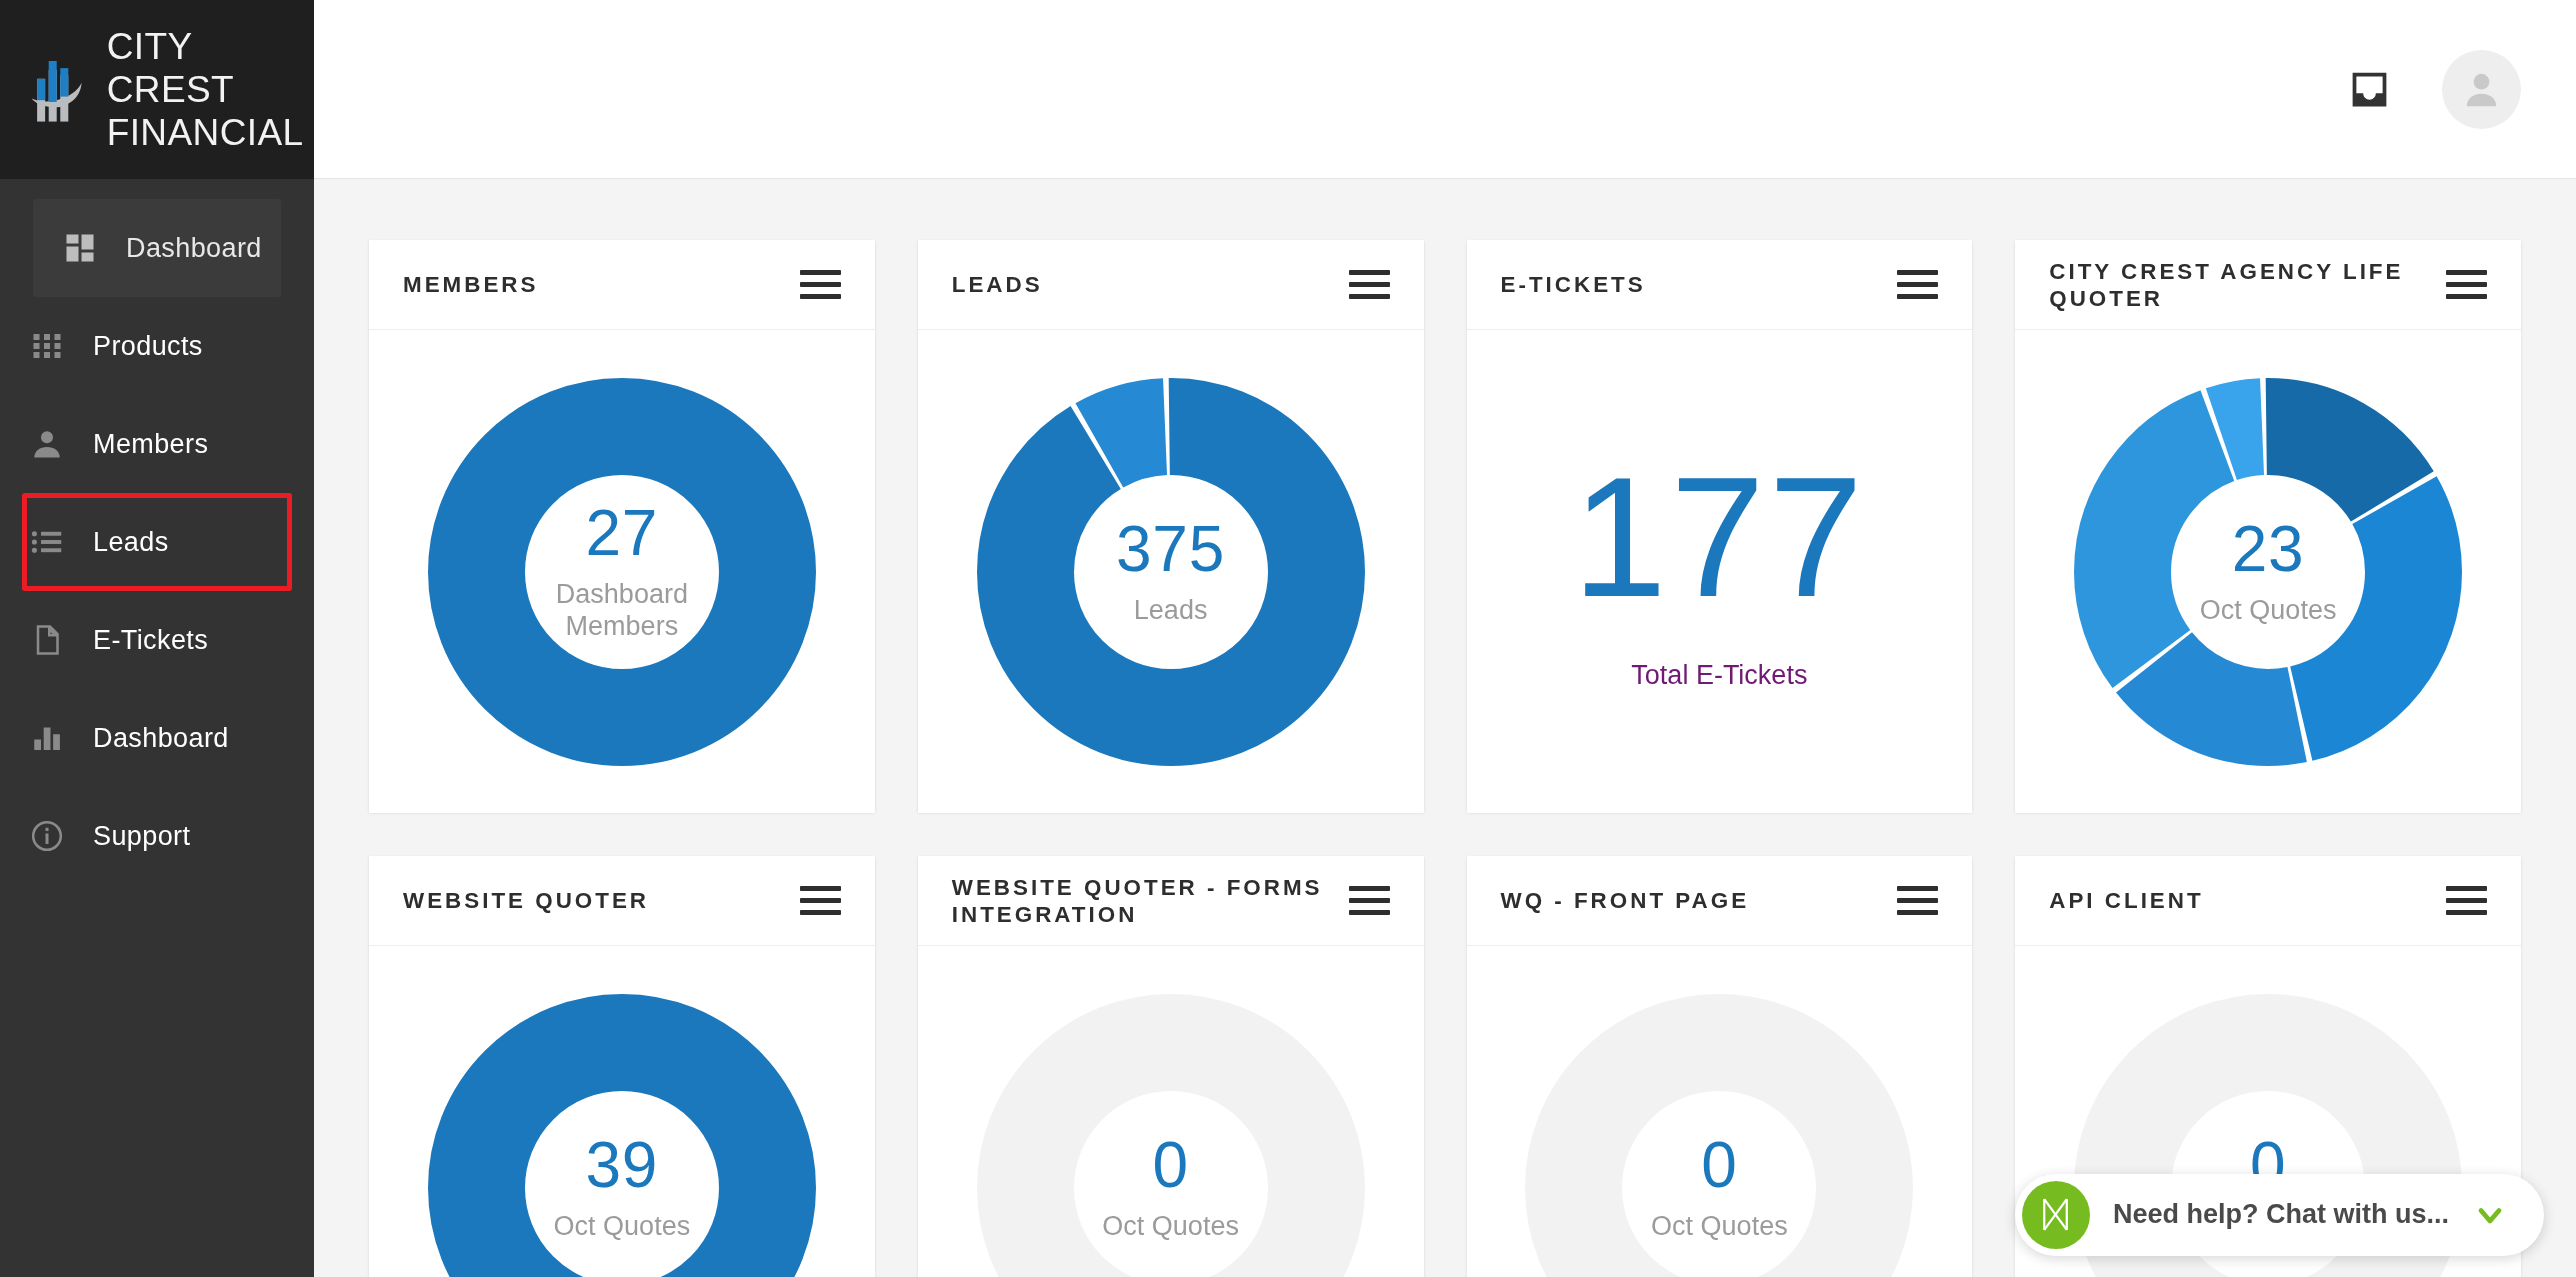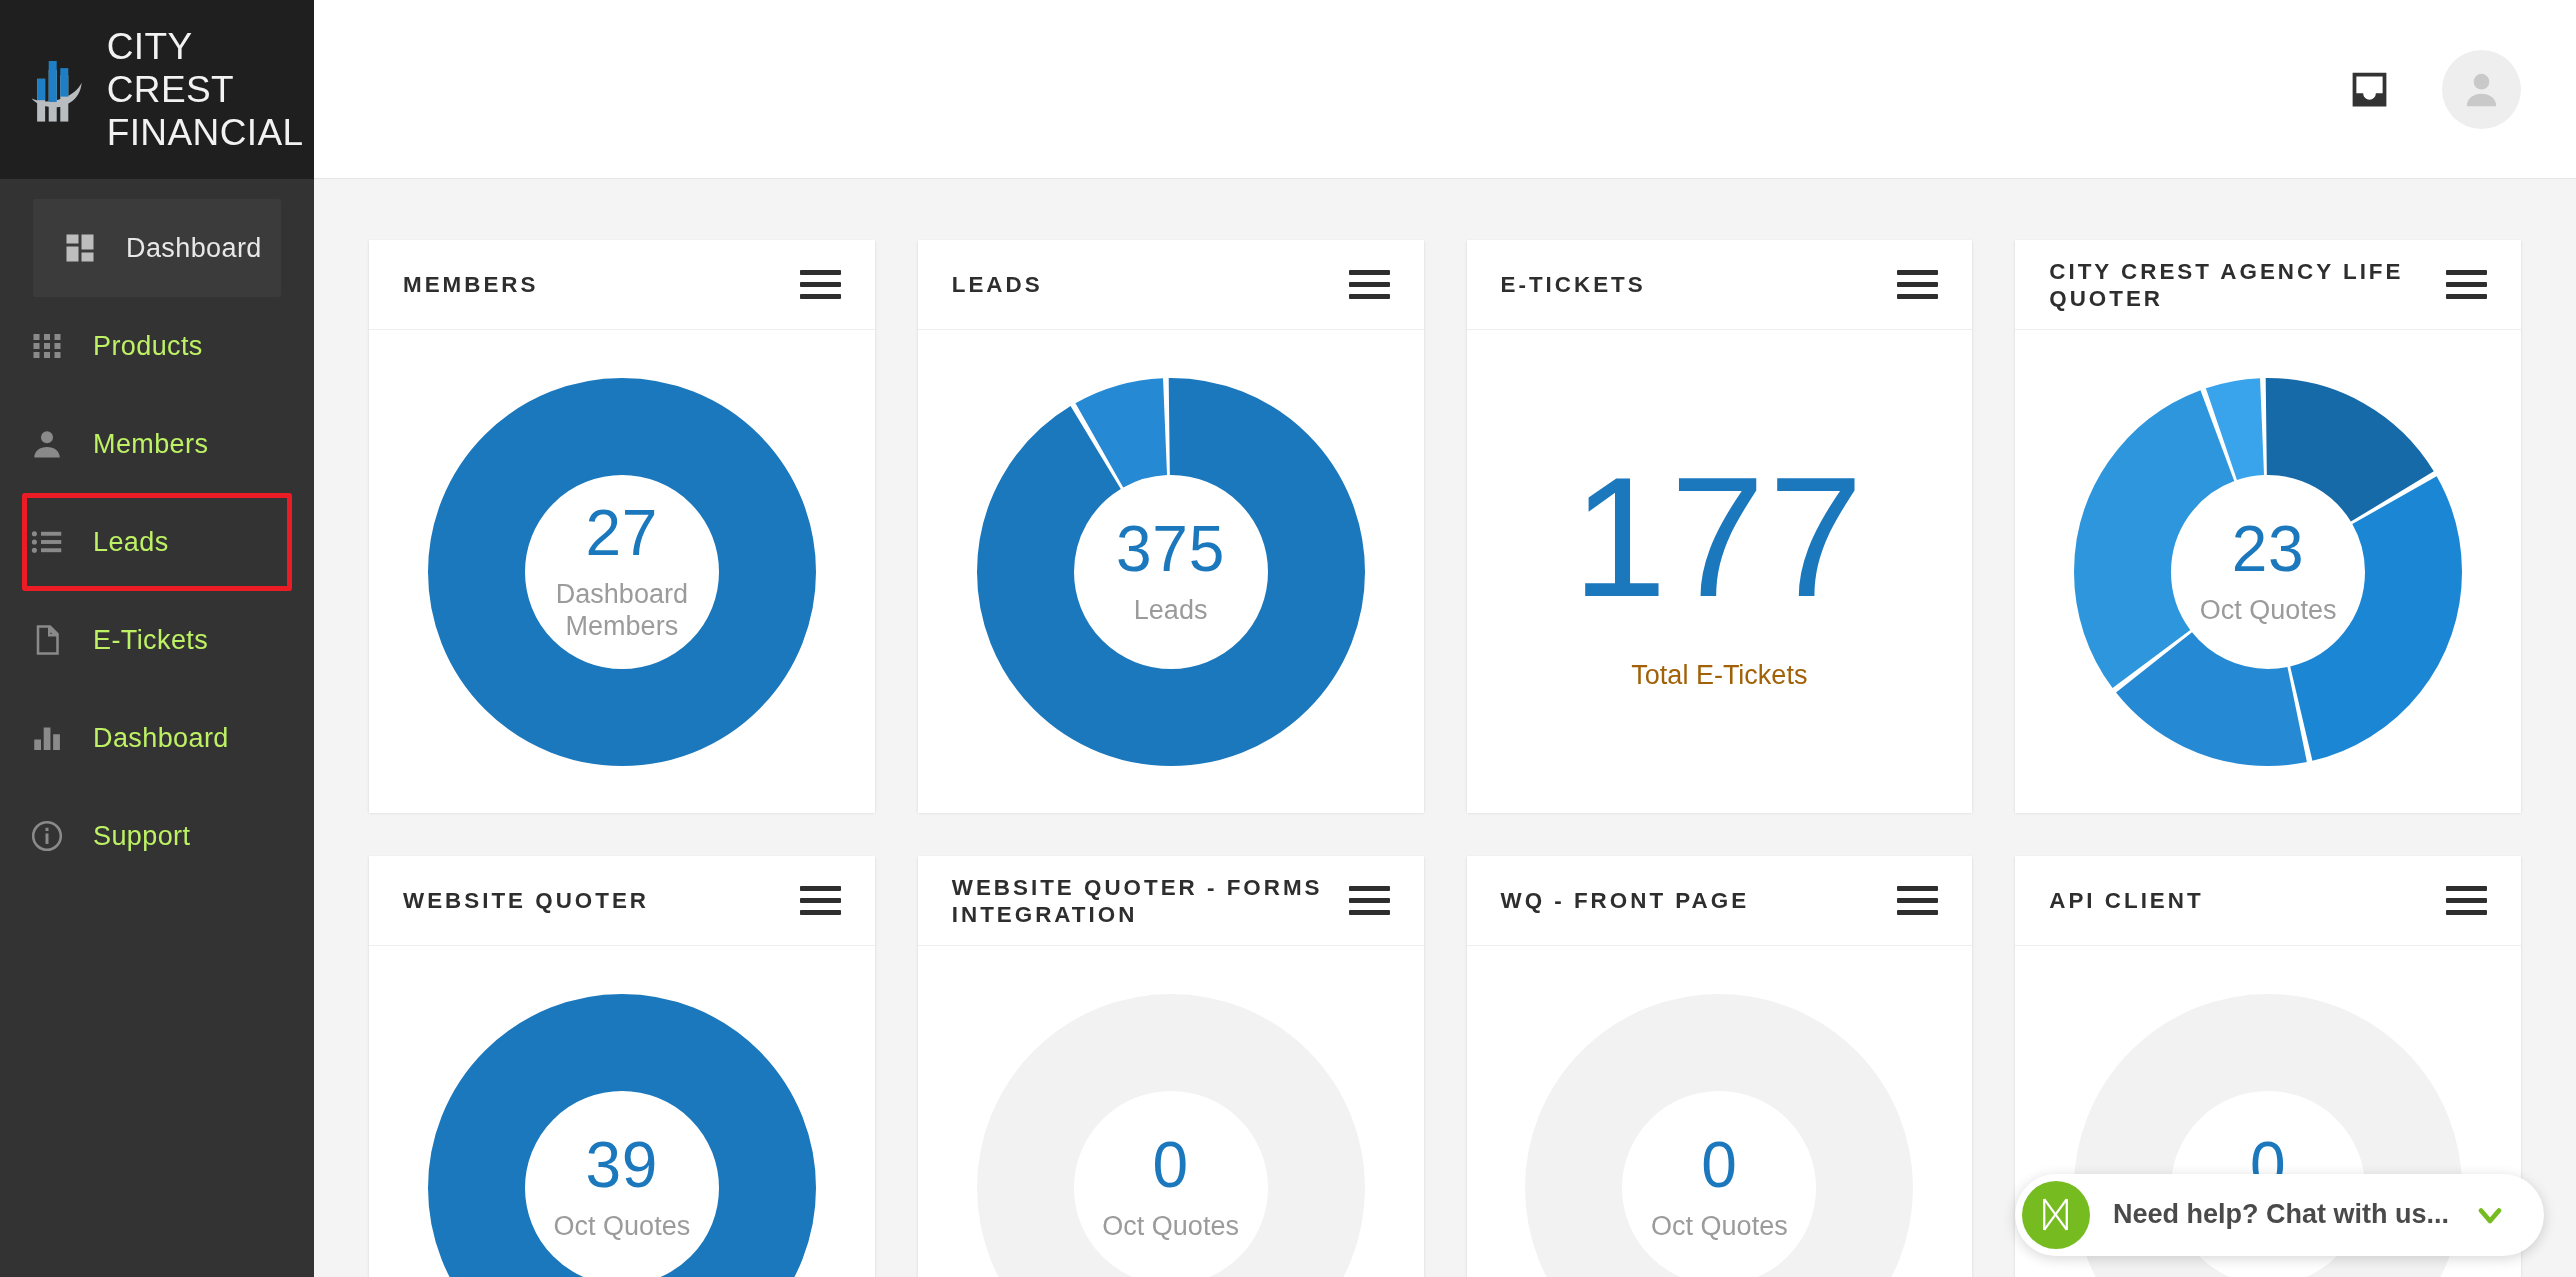--- a/index.html
+++ b/index.html
@@ -34,21 +34,21 @@
   }
   .nav-item.active { background: #3b3b3b; margin: 0 33px; border-radius: 2.7px; padding-left: 0; }
   .nav-item.active .nav-icon { margin-left: 27px; }
   .nav-icon {
     width: 39px; height: 39px; flex: none;
     display: flex; align-items: center; justify-content: center;
   }
   .nav-icon svg { width: 36px; height: 36px; fill: #8a8a8a; }
   .nav-item.active .nav-icon svg { fill: #bdbdbd; }
   .nav-label {
-    color: #bef264; font-size: 27px; font-weight: 400; letter-spacing: 0.4px;
+    color: #ffffff; font-size: 27px; font-weight: 400; letter-spacing: 0.4px;
   }
   .nav-item.active .nav-label { color: #e8e8e8; }
 
   .nav-highlight {
     position: absolute; left: 22.4px; right: 22.4px; top: 0; bottom: 0;
     border: 5.4px solid #ec1c24; border-radius: 2.7px; pointer-events: none;
   }
 
   
   .main { flex: 1; height: 1277px; display: flex; flex-direction: column; background: #f4f4f4; }
@@ -108,21 +108,21 @@
     font-size: 64px; font-weight: 300; color: #1b78bd; line-height: 1;
     letter-spacing: 0.9px;
   }
   .donut-label {
     margin-top: 12.5px; font-size: 27px; font-weight: 400; color: #9b9b9b;
     line-height: 32px;
   }
 
   
   .bignum { font-size: 170px; font-weight: 200; color: #1b78bd; line-height: 1; letter-spacing: 3.6px; text-align: right; }
-  .bignum-label { margin-top: 38px; font-size: 27px; color: #a16207; }
+  .bignum-label { margin-top: 38px; font-size: 27px; color: #701a75; }
 
   
   .row2 .card-body { height: 483px; }
 
   
   .chat {
     position: absolute; right: 32px; bottom: 21.5px; z-index: 50;
     height: 82px; min-width: 494px;
     background: #ffffff; border-radius: 41px;
     box-shadow: 0 2.7px 12.5px rgba(0,0,0,0.16);

